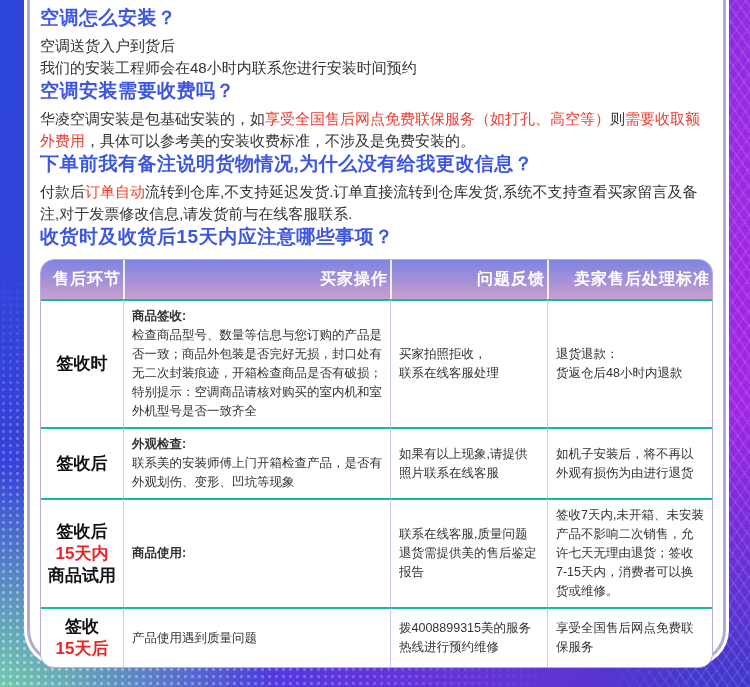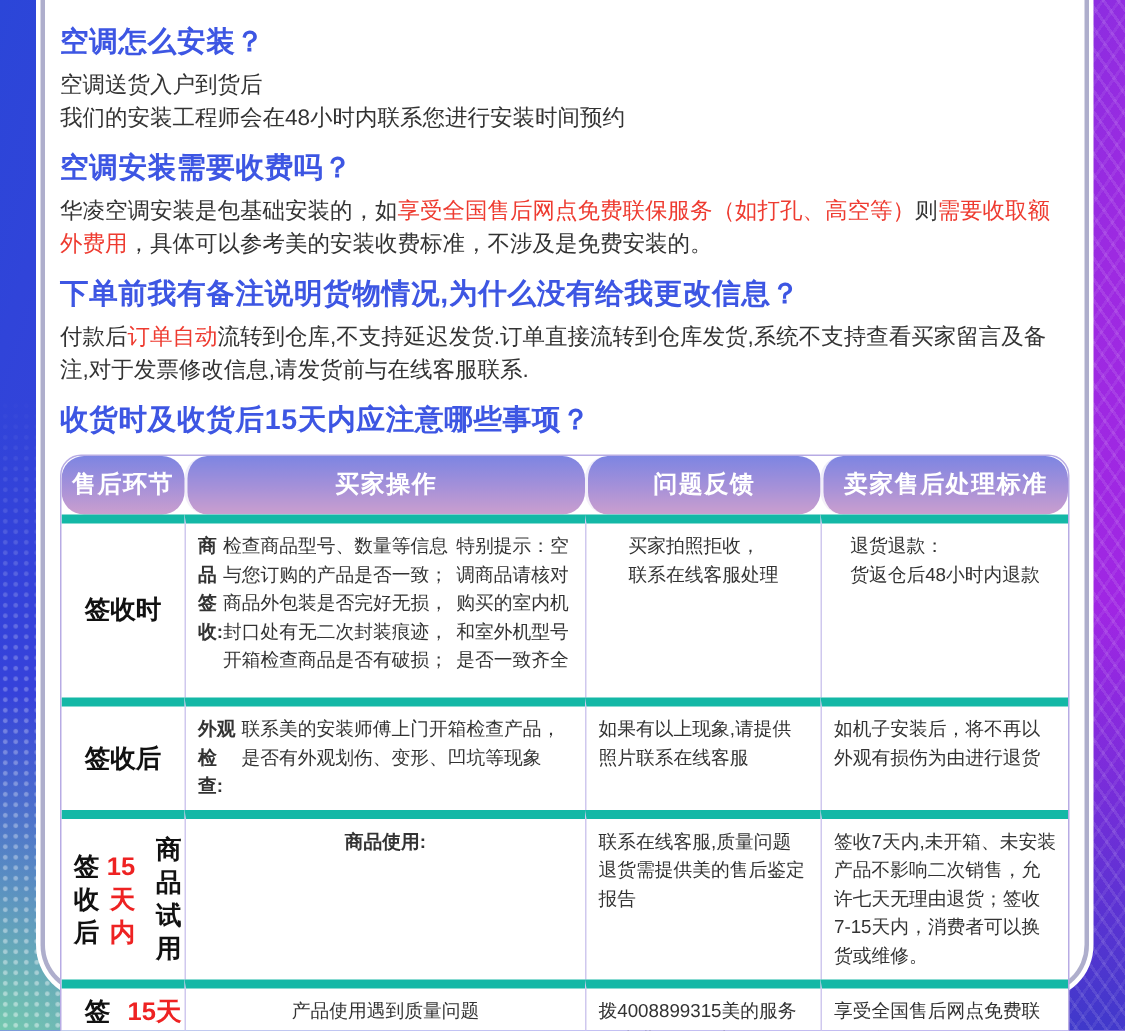--- a/index.html
+++ b/index.html
@@ -35,39 +35,39 @@
   .card{
     position:absolute;left:30px;right:27px;top:0;bottom:27px;
     background:#fff;border-radius:0 0 30px 30px;
     box-shadow:0 0 0 3px rgba(22,24,110,.35), 0 0 0 6px #ffffff;
     padding:6px 10px 0 10px;box-sizing:border-box;
   }
   .h{
     color:#3d56e3;font-weight:bold;font-size:19px;line-height:24px;
     margin:13px 0 5px 0;letter-spacing:.5px;
   }
-  .h:first-child{margin-top:11px;}
+  .h:first-child{margin-top:0;}
   .para{margin:0;color:#333;font-size:15px;line-height:22px;}
   .red{color:#ee3b30;}
   
   .table{
     margin-top:10px;
     display:grid;grid-template-columns:82px 1fr 157px 165px;
     border:1px solid #b7abe4;border-radius:14px;overflow:hidden;background:#fff;
   }
   .th{
     background:linear-gradient(180deg,#7d85e2 0%,#a791d8 55%,#cb9fce 100%);
-    color:#fff;font-weight:bold;font-size:16px;text-align:center;
-    padding:9px 2px;letter-spacing:1px;border-radius:15px;
+    color:#fff;font-weight:bold;font-size:16px;text-align:right;
+    padding:9px 2px;letter-spacing:1px;
   }
   .th + .th{border-left:2px solid rgba(255,255,255,.85);}
   .cell{
-    border-top:6px solid #14b8a6;
+    border-top:2px solid #14b8a6;
     font-size:12.5px;color:#333;line-height:19px;
-    display:flex;flex-direction:row;justify-content:center;
+    display:flex;flex-direction:column;justify-content:center;
     padding:6px 8px;box-sizing:border-box;
   }
   .cell.c2,.cell.c3,.cell.c4{border-left:1px solid #cfc8ee;}
   .stage{
     align-items:center;text-align:right;
     font-size:17px;font-weight:bold;line-height:22px;color:#111;
     padding:4px 2px;
   }
   .stage .red{color:#ee2222;}
   .action .t{font-weight:bold;}

